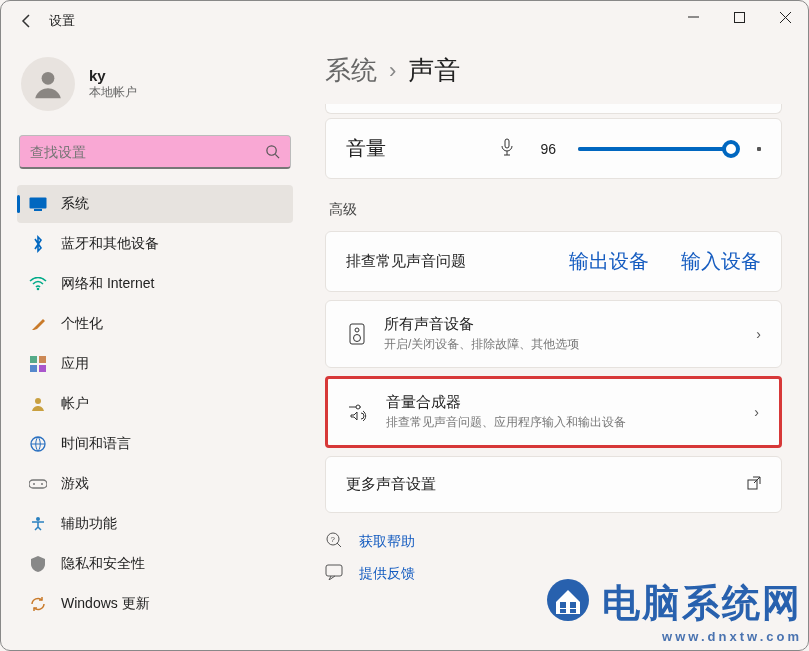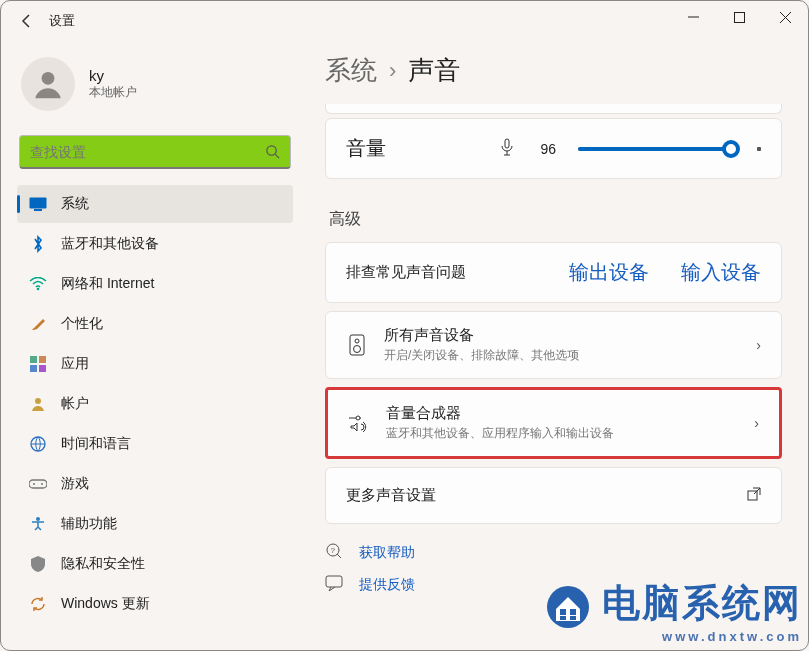--- a/index.html
+++ b/index.html
@@ -8,58 +8,58 @@
 .titlebar { height: 40px; display: flex; align-items: center; padding: 0 8px; }
 .back-btn { width: 36px; height: 36px; display: flex; align-items: center; justify-content: center; font-size: 16px; color: #333; cursor: pointer; }
 .title-text { font-size: 13px; color: #222; margin-left: 4px; }
 .win-controls { position: absolute; top: 0; right: 0; display: flex; }
 .win-btn { width: 46px; height: 32px; display: flex; align-items: center; justify-content: center; font-size: 13px; color: #222; }
 .layout { display: flex; height: calc(100% - 40px); }
 .sidebar { width: 300px; padding: 8px 8px 0 16px; }
 .user-block { display: flex; align-items: center; gap: 14px; padding: 8px 4px 18px 4px; }
 .avatar { width: 54px; height: 54px; border-radius: 50%; background: #e8e3df; display: flex; align-items: center; justify-content: center; }
 .avatar svg { width: 34px; height: 34px; fill: #8a8682; }
-.user-name { font-size: 15px; font-weight: 400; color: #222; }
+.user-name { font-size: 15px; font-weight: 700; color: #222; }
 .user-sub { font-size: 12px; color: #666; }
-.search-row { display: flex; align-items: center; border: 1px solid #bbb; border-radius: 4px; height: 34px; padding: 0 10px; margin: 6px 2px 16px 2px; background: #84cc16; border-bottom: 2px solid #777; }
+.search-row { display: flex; align-items: center; border: 1px solid #bbb; border-radius: 4px; height: 34px; padding: 0 10px; margin: 6px 2px 16px 2px; background: #f9a8d4; border-bottom: 2px solid #777; }
 .search-input { flex: 1; border: none; background: none; outline: none; font-size: 14px; color: #555; }
 .nav { display: flex; flex-direction: column; gap: 2px; }
 .nav-item { display: flex; align-items: center; gap: 14px; height: 38px; padding: 0 12px; border-radius: 4px; font-size: 14px; color: #222; position: relative; }
 .nav-item.sel { background: #e7e3df; }
 .nav-item.sel::before { content: ""; position: absolute; left: 0; top: 10px; bottom: 10px; width: 3px; background: #0067c0; border-radius: 2px; }
 .nav-ico { width: 18px; height: 18px; display: flex; align-items: center; justify-content: center; }
 .main { flex: 1; padding: 12px 26px 0 24px; overflow: hidden; }
 .breadcrumb { display: flex; align-items: center; gap: 12px; font-size: 26px; color: #666; margin-bottom: 16px; }
 .bc-cur { color: #222; }
 .card { background: #fdfdfd; border: 1px solid #e6e2de; border-radius: 6px; margin-bottom: 8px; }
 .vol-card { display: flex; align-items: center; padding: 16px 20px; gap: 14px; }
 .vol-label { font-size: 20px; color: #222; width: 140px; }
 .vol-mic { width: 18px; }
 .vol-val { font-size: 14px; color: #222; width: 24px; text-align: right; }
 .slider-track { flex: 1; height: 4px; background: #9c9791; border-radius: 2px; position: relative; margin-left: 8px; margin-right: 6px; }
 .slider-fill { position: absolute; left: 0; top: 0; bottom: 0; background: #0067c0; border-radius: 2px; }
 .slider-thumb { position: absolute; top: 50%; transform: translate(-50%, -50%); width: 18px; height: 18px; border-radius: 50%; background: #fff; border: 4px solid #0067c0; }
 .tiny-dot { width: 4px; height: 4px; background: #555; border-radius: 1px; }
-.sect { font-size: 16px; color: #444; margin: 30px 0 12px 4px; }
+.sect { font-size: 14px; color: #444; margin: 22px 0 12px 4px; }
 .trouble-card { display: flex; align-items: center; padding: 16px 20px; gap: 14px; }
 .trouble-label { font-size: 15px; flex: 1; color: #222; }
 .link-btn { color: #155cc0; font-size: 20px; margin-left: 18px; }
 .row-card { display: flex; align-items: center; padding: 14px 20px; gap: 16px; }
 .row-ico { width: 22px; display: flex; align-items: center; justify-content: center; }
 .row-body { flex: 1; }
 .row-title { font-size: 15px; color: #222; }
 .row-sub { font-size: 12px; color: #777; margin-top: 2px; }
 .chev { color: #555; font-size: 14px; }
 .highlight { border: 3px solid #d73838 !important; border-radius: 4px; }
 .ext-ico { font-size: 13px; color: #333; }
 .footer-links { margin-top: 18px; display: flex; flex-direction: column; gap: 12px; }
 .flink { display: flex; align-items: center; gap: 14px; color: #155cc0; font-size: 14px; }
 .flink .ico { color: #555; width: 20px; }
 .watermark { position: absolute; right: 6px; bottom: 6px; text-align: right; color: #2861ae; font-weight: 600; }
-.watermark .big { font-size: 38px; letter-spacing: 2px; display:flex; align-items:flex-end; gap:12px;}
+.watermark .big { font-size: 38px; letter-spacing: 2px; display:flex; align-items:flex-start; gap:12px;}
 .watermark .sm { font-size: 13px; letter-spacing: 3px; color: #4a73b0; }
 .house { width: 44px; height: 44px; }
 </style>
 </head>
 <body>
 
 <div class="window">
   <div class="titlebar">
     <div class="back-btn">
       <svg width="16" height="16" viewBox="0 0 16 16">
@@ -264,21 +264,21 @@
         <span class="row-ico">
           <svg width="20" height="18" viewBox="0 0 20 18">
               <line x1="0" y1="4" x2="12" y2="4" stroke="#333"></line>
               <circle cx="9" cy="4" r="2" stroke="#333" fill="#fff"></circle>
               <path d="M2 12h3l3-3v8l-3-3H2z" stroke="#333" fill="none"></path>
               <path d="M12 10a3 3 0 0 1 0 6M14 8a6 6 0 0 1 0 10" stroke="#333" fill="none"></path>
             </svg>
         </span>
         <div class="row-body">
           <div class="row-title">音量合成器</div>
-          <div class="row-sub">蓝牙和其他设备、应用程序输入和输出设备</div>
+          <div class="row-sub">排查常见声音问题、应用程序输入和输出设备</div>
         </div>
         <span class="chev">›</span>
       </div>
 
       <div class="card row-card" style="margin-top:4px;padding:18px 20px">
         <div class="row-body">
           <div class="row-title">更多声音设置</div>
         </div>
         <span class="ext-ico">
           <svg width="14" height="14" viewBox="0 0 14 14">

